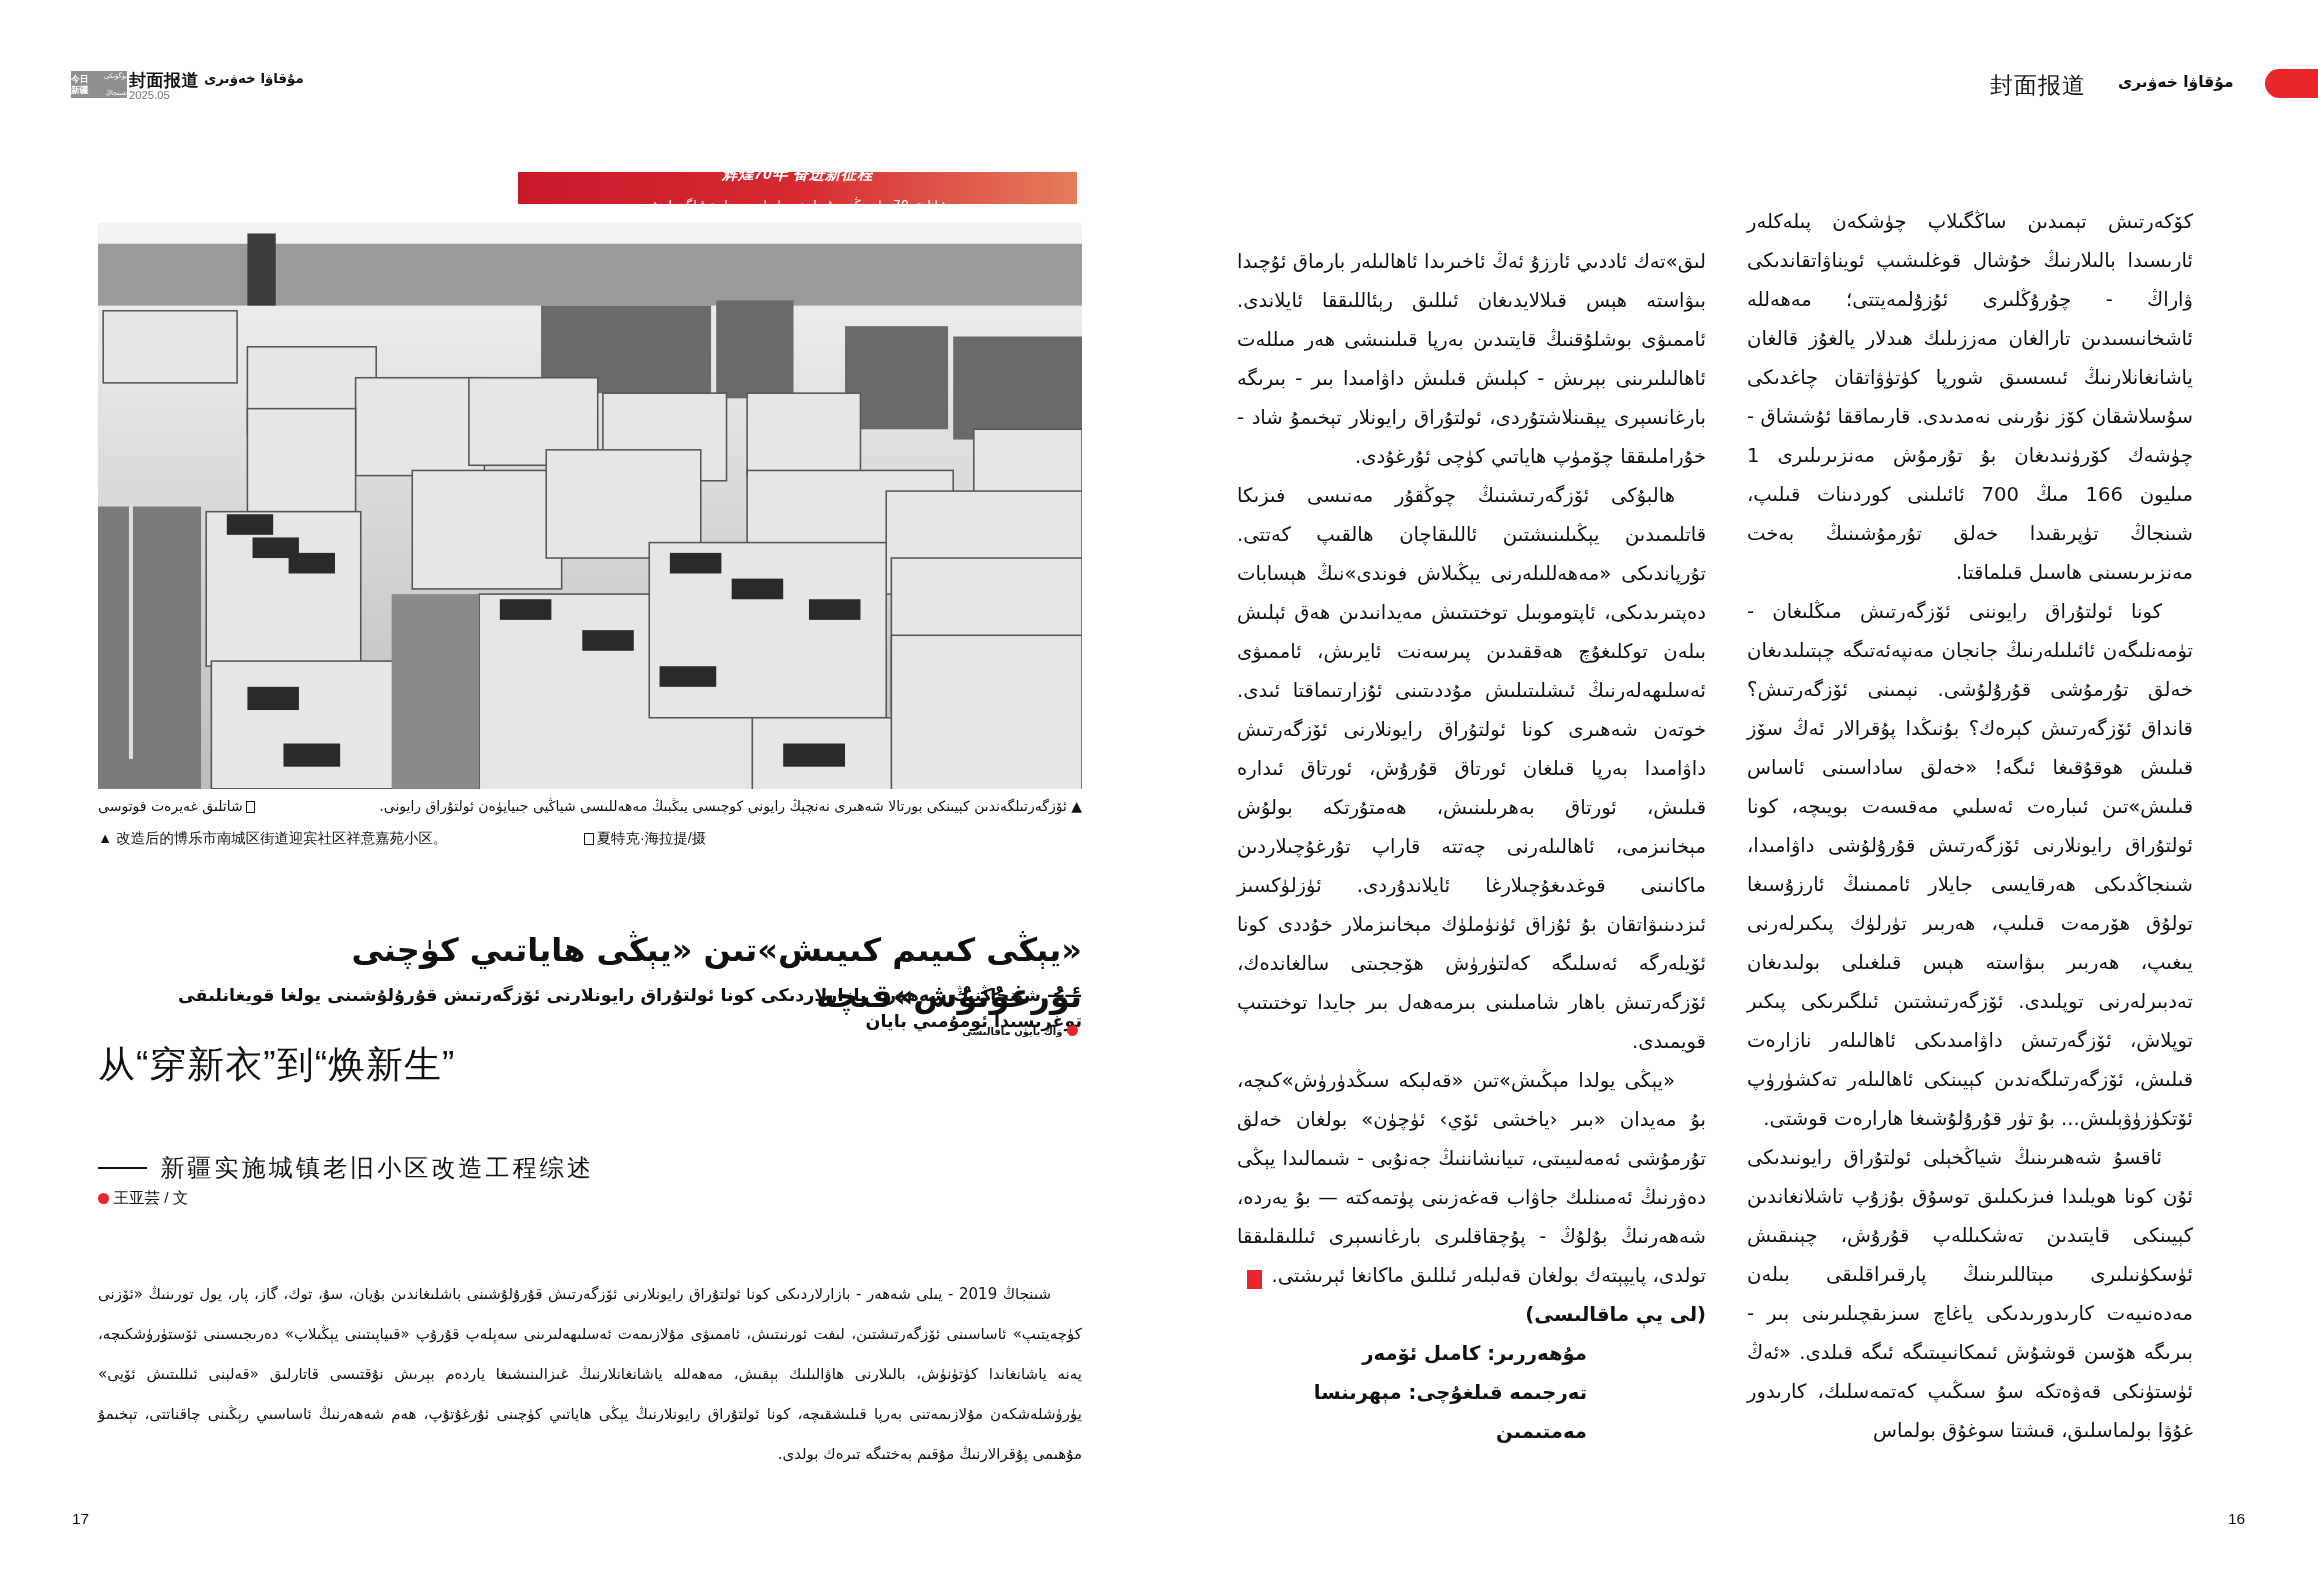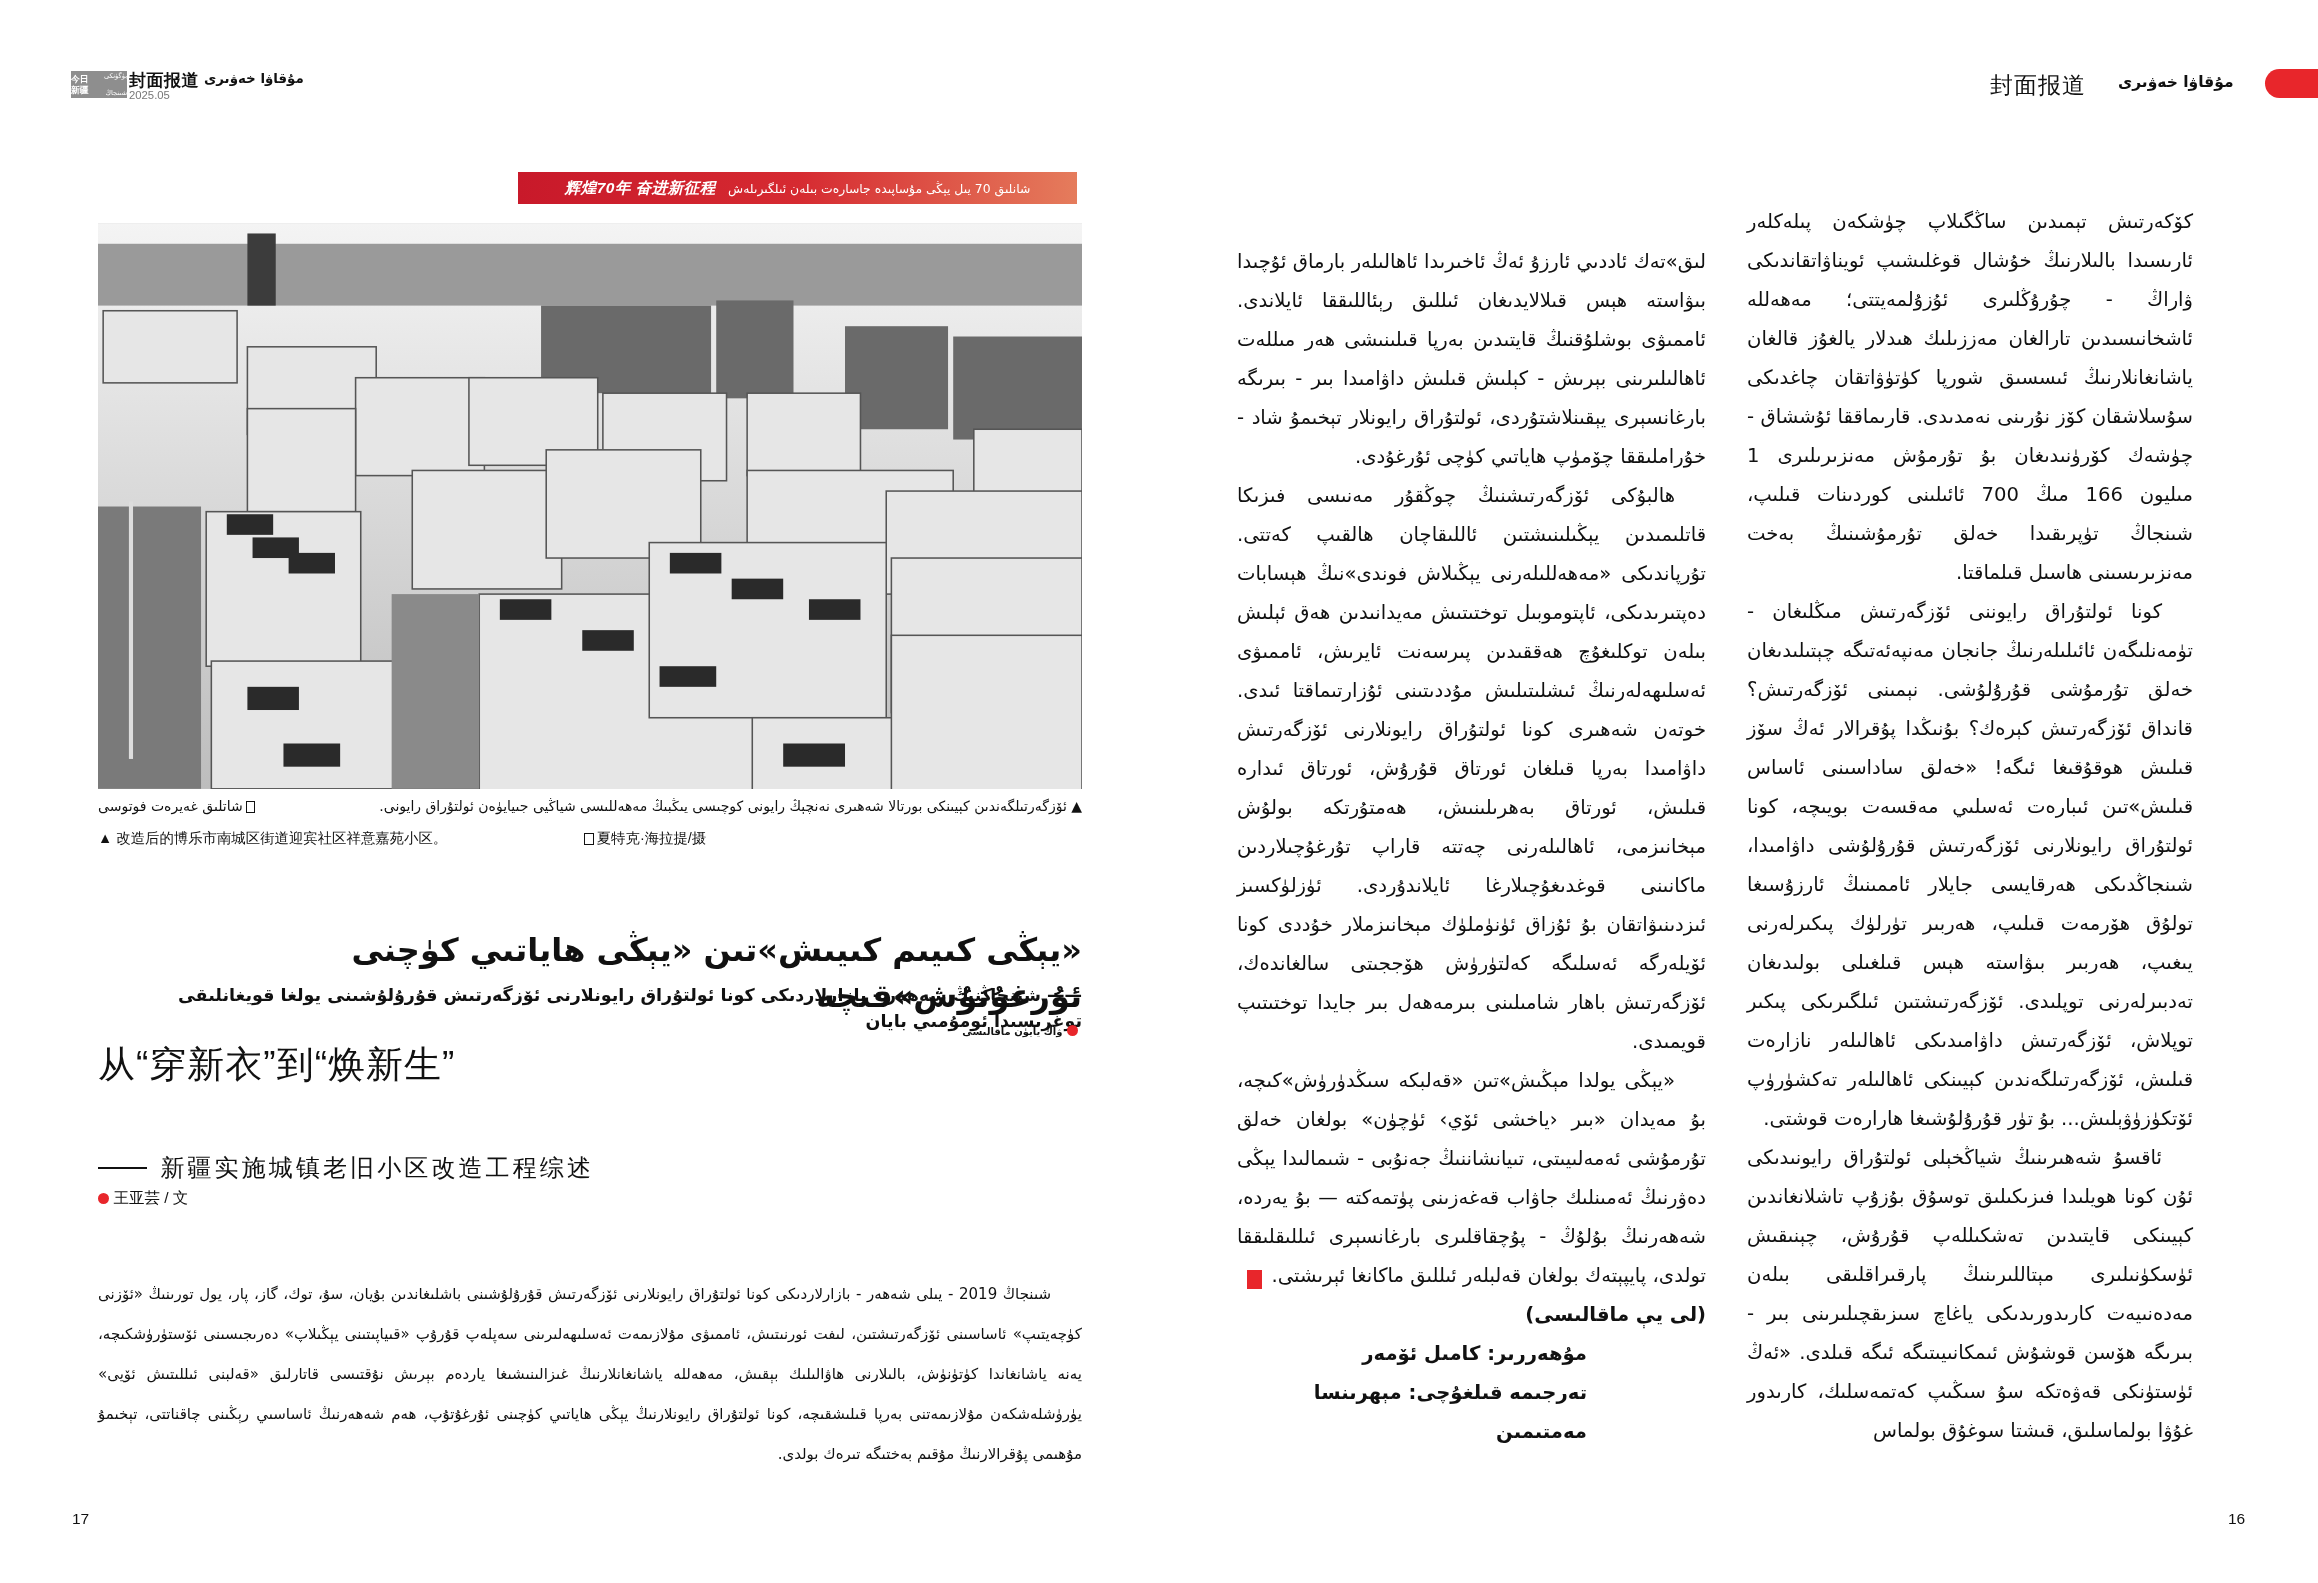--- a/index.html
+++ b/index.html
@@ -10,21 +10,21 @@
   .logo-box .zh { font-family:"DejaVu Serif", serif; font-weight:bold; font-size:8.8px; line-height:10.8px; width:18.5px; }
   .logo-box .ug { direction:rtl; font-size:6.7px; line-height:17px; text-align:right; }
   .hdr-left-zh { left:129px; top:69px; font-size:17px; font-weight:bold; font-family:"Liberation Sans", sans-serif; letter-spacing:0.5px; }
   .hdr-left-ug { left:204px; top:71px; font-size:13.4px; font-weight:bold; direction:rtl; }
   .hdr-left-date { left:129px; top:89px; font-size:11.3px; color:#777; font-family:"Liberation Sans", sans-serif; }
   
   .hdr-right-zh { left:1990px; top:70px; font-size:23px; font-family:"DejaVu Serif", serif; letter-spacing:1px; }
   .hdr-right-ug { left:2118px; top:73px; font-size:15.5px; font-weight:bold; direction:rtl; }
   .red-tab { left:2265px; top:69px; width:54px; height:29px; background:#e8262b; border-radius:14.4px 0 0 14.4px; }
   
-  .banner { left:518px; top:172px; width:559px; height:32px; background:linear-gradient(90deg,#c8192a 0%,#d62a31 50%,#e57c5c 100%); display:flex; align-items:center; justify-content:center; gap:12.4px; color:#fff; overflow:hidden; }
+  .banner { left:518px; top:172px; width:559px; height:32px; background:linear-gradient(90deg,#c8192a 0%,#d62a31 50%,#e57c5c 100%); display:flex; align-items:center; justify-content:center; gap:12.4px; color:#fff; overflow:hidden;flex-direction:column; }
   .banner .zh { font-family:"Liberation Sans", sans-serif; font-weight:bold; font-style:italic; font-size:15.5px; letter-spacing:0.5px; }
   .banner .ug { direction:rtl; font-size:12.4px; }
   
   .photo { left:98px; top:223px; width:984px; height:566px; overflow:hidden; background:#cfcfcf; }
   
   .cap-ug { left:98px; top:798px; width:984px; direction:rtl; font-size:14px; display:flex; justify-content:space-between; }
   .cap-zh { left:98px; top:829px; width:670px; font-size:14.4px; font-family:"Liberation Sans", sans-serif; display:flex; }
   .cap-zh .credit { margin-left:134px; }
   .box-glyph { display:inline-block; width:9.3px; height:11.3px; border:1px solid #111; vertical-align:-1.5px; margin:0 3.1px; box-sizing:border-box; }
   

